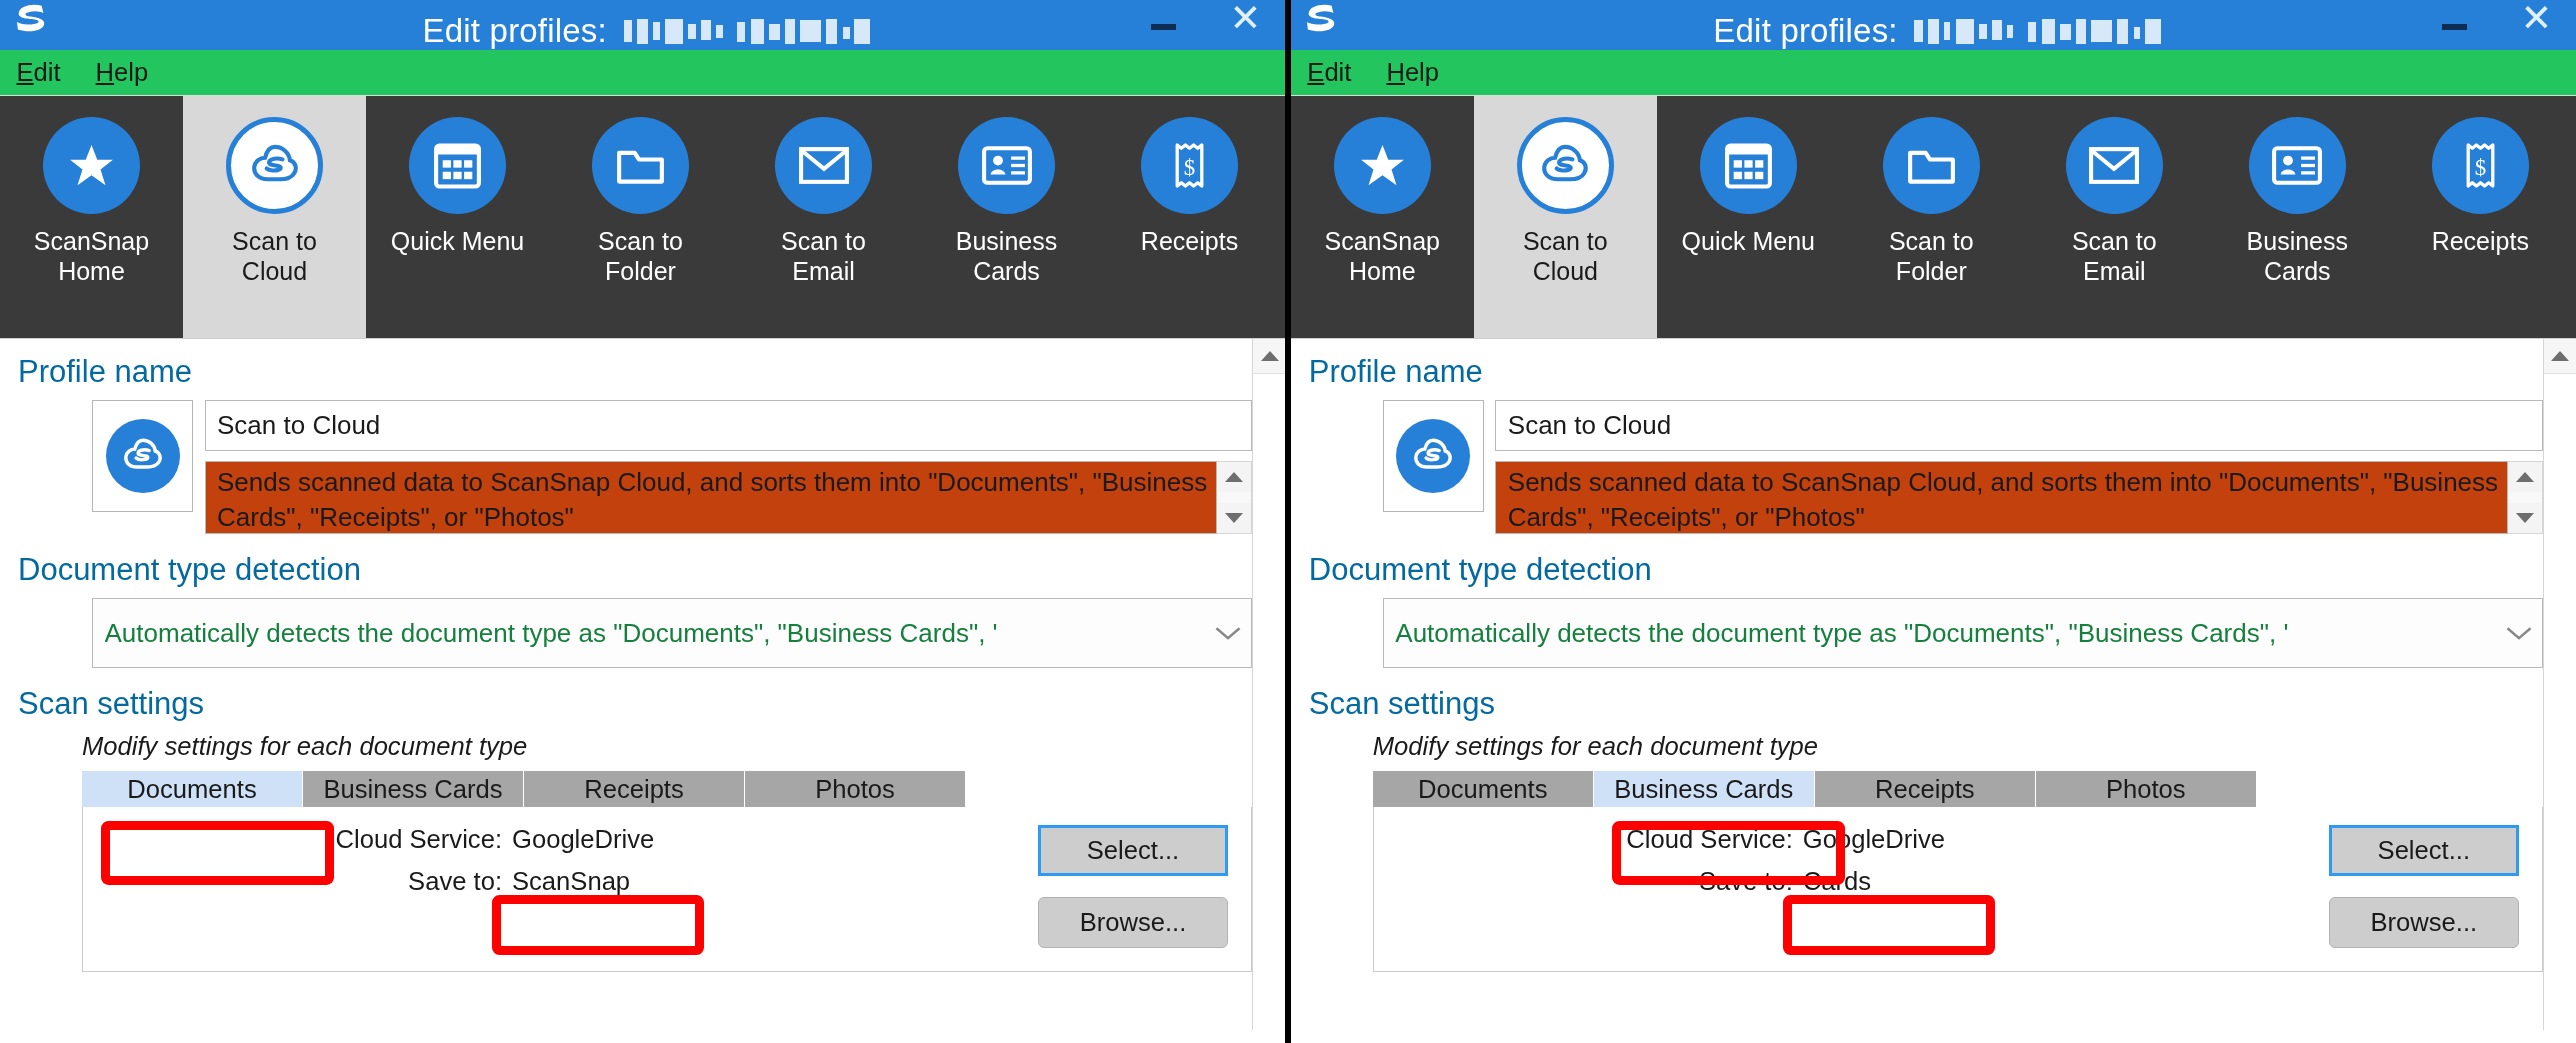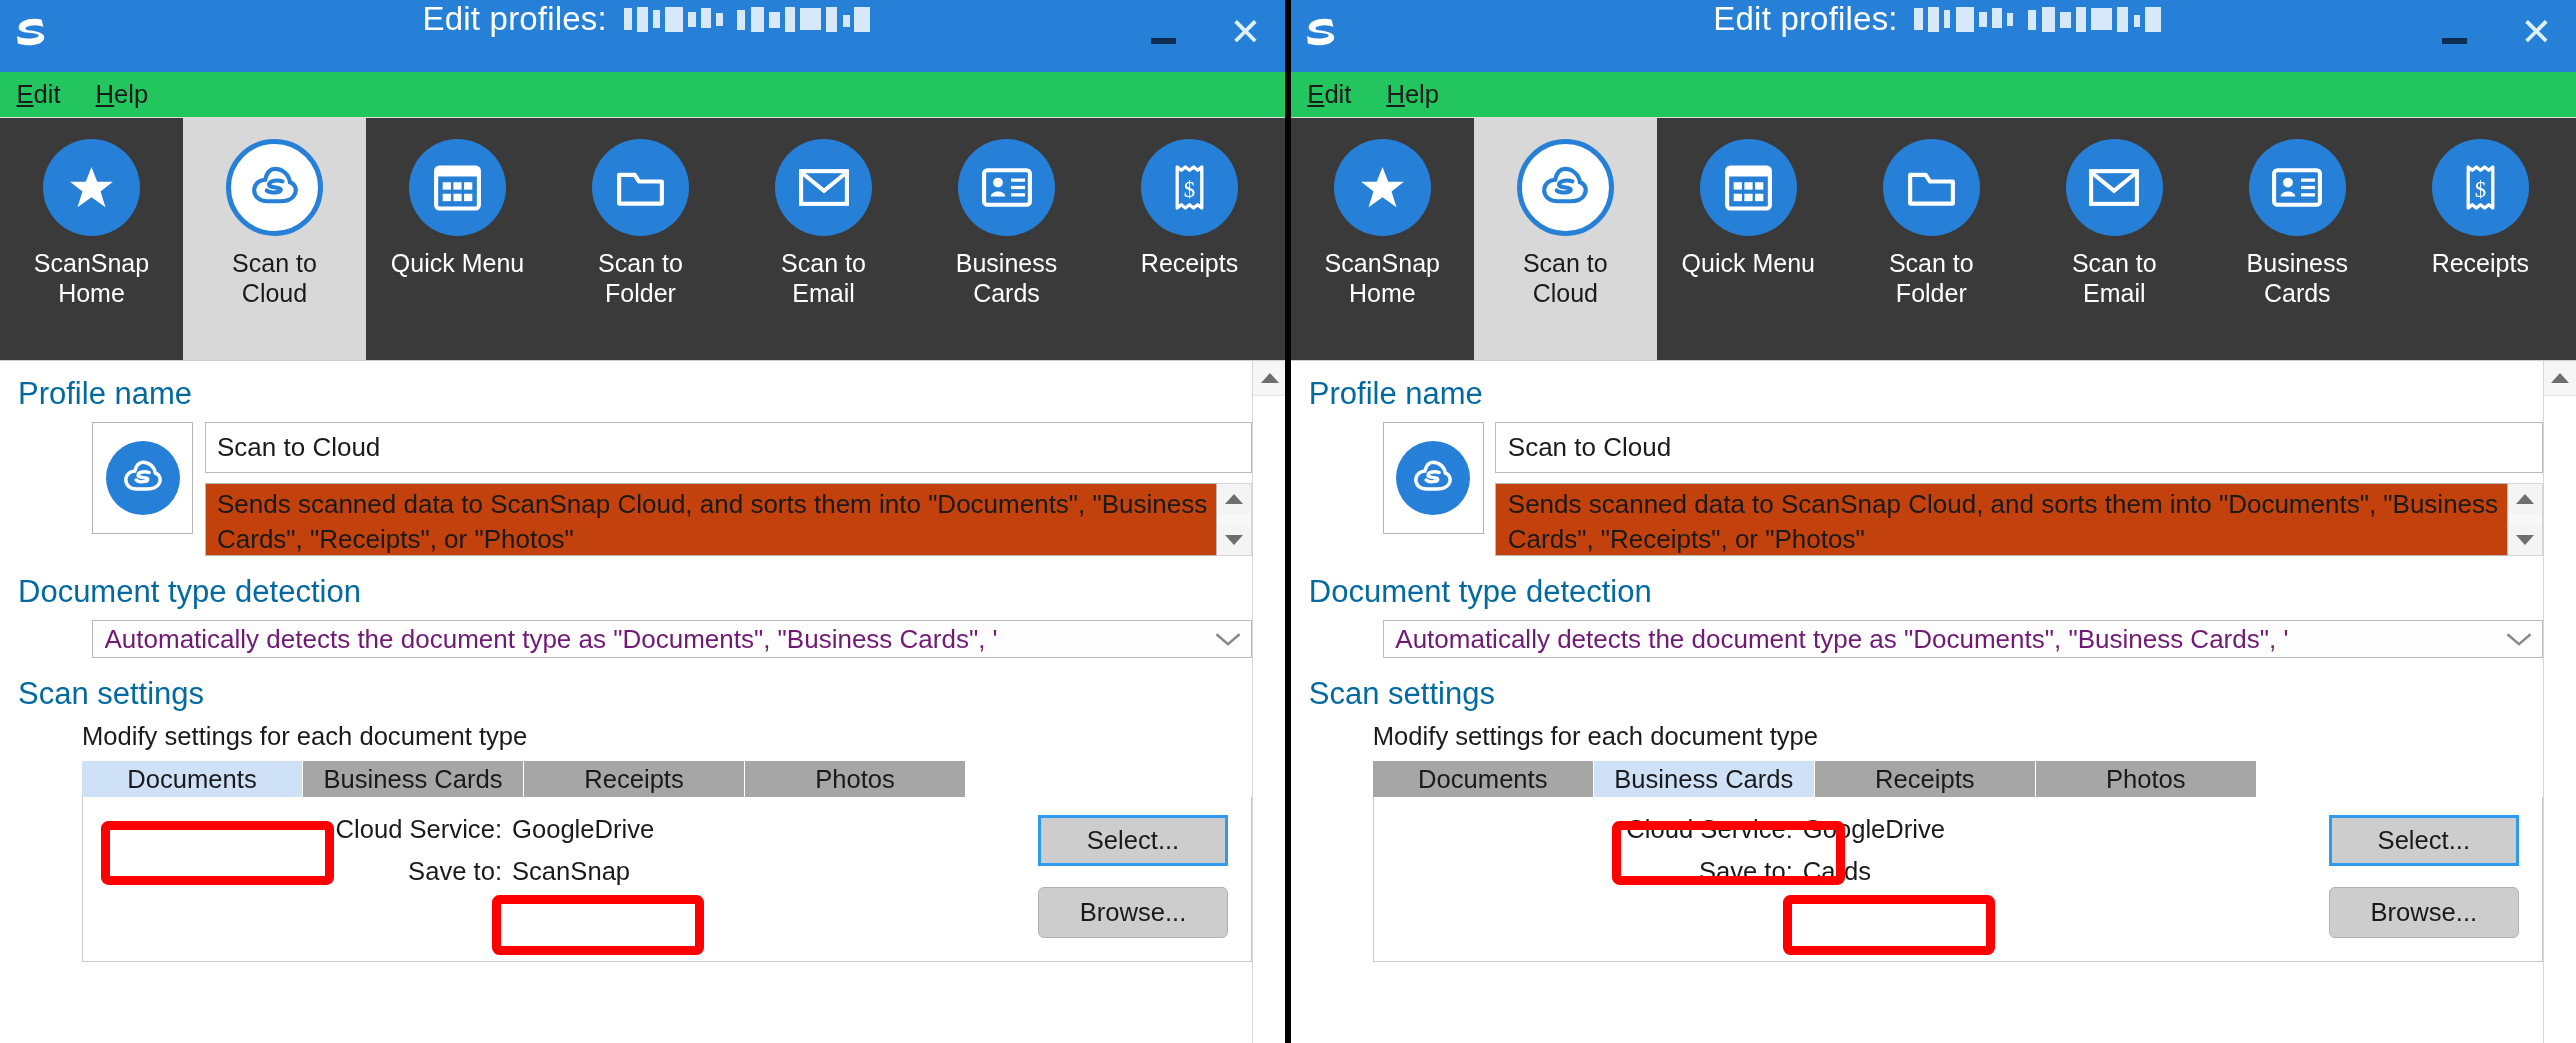--- a/index.html
+++ b/index.html
@@ -24,24 +24,24 @@
     overflow: hidden;
     flex: 0 0 auto;
   }
   .win-left  { width: 1285px; }
   .divider   { width: 5.8px; background: #000000; flex: 0 0 auto; }
   .win-right { width: 1285px; }
 
   
   .titlebar {
     position: relative;
-    height: 72px;
+    height: 50px;
     background: #2680d8;
     display: flex;
-    align-items: flex-start;
+    align-items: flex-end;
   }
   .app-logo {
     width: 61px; height: 64px;
     display: flex; align-items: center; justify-content: center;
     flex: 0 0 auto;
   }
   .app-logo svg { display:block; }
   .title-text {
     flex: 1 1 auto;
     text-align: center;
@@ -154,20 +154,21 @@
     overflow: hidden;
   }
   .sectlabel {
     font-size: 31px;
     color: #0369a1;
     margin-bottom: 10px;
   }
   .sublabel {
     font-size: 25.6px;
     color: #1a1a1a;
+    font-style: italic;
   }
 
   
   .profrow { display: flex; align-items: flex-start; padding-left: 74px; }
   .profthumb {
     width: 101px; height: 112px;
     border: 1.6px solid #b5b5b5;
     background: #fff;
     display: flex; align-items: center; justify-content: center;
     flex: 0 0 auto;
@@ -214,27 +215,27 @@
     display: flex; align-items: center; justify-content: center;
     background: #f4f4f4;
   }
   .tri-up   { width:0;height:0;border-left:9px solid transparent;border-right:9px solid transparent;border-bottom:10px solid #6e6e6e; }
   .tri-down { width:0;height:0;border-left:9px solid transparent;border-right:9px solid transparent;border-top:10px solid #6e6e6e; }
 
   
   .block { margin-top: 18px; }
   .combo {
     margin-left: 74px;
-    height: 38px;
+    height: 70px;
     border: 1.6px solid #b9b9b9;
     background: #fdfdfd;
     display: flex; align-items: center;
     padding-left: 11.5px;
     font-size: 26px;
-    color: #701a75;
+    color: #15803d;
     white-space: nowrap;
     overflow: hidden;
     cursor: default;
   }
   .combo .cv { flex: 1 1 auto; overflow: hidden; }
   .chev {
     flex: 0 0 auto;
     width: 46px; height: 100%;
     display:flex; align-items:center; justify-content:center;
   }

